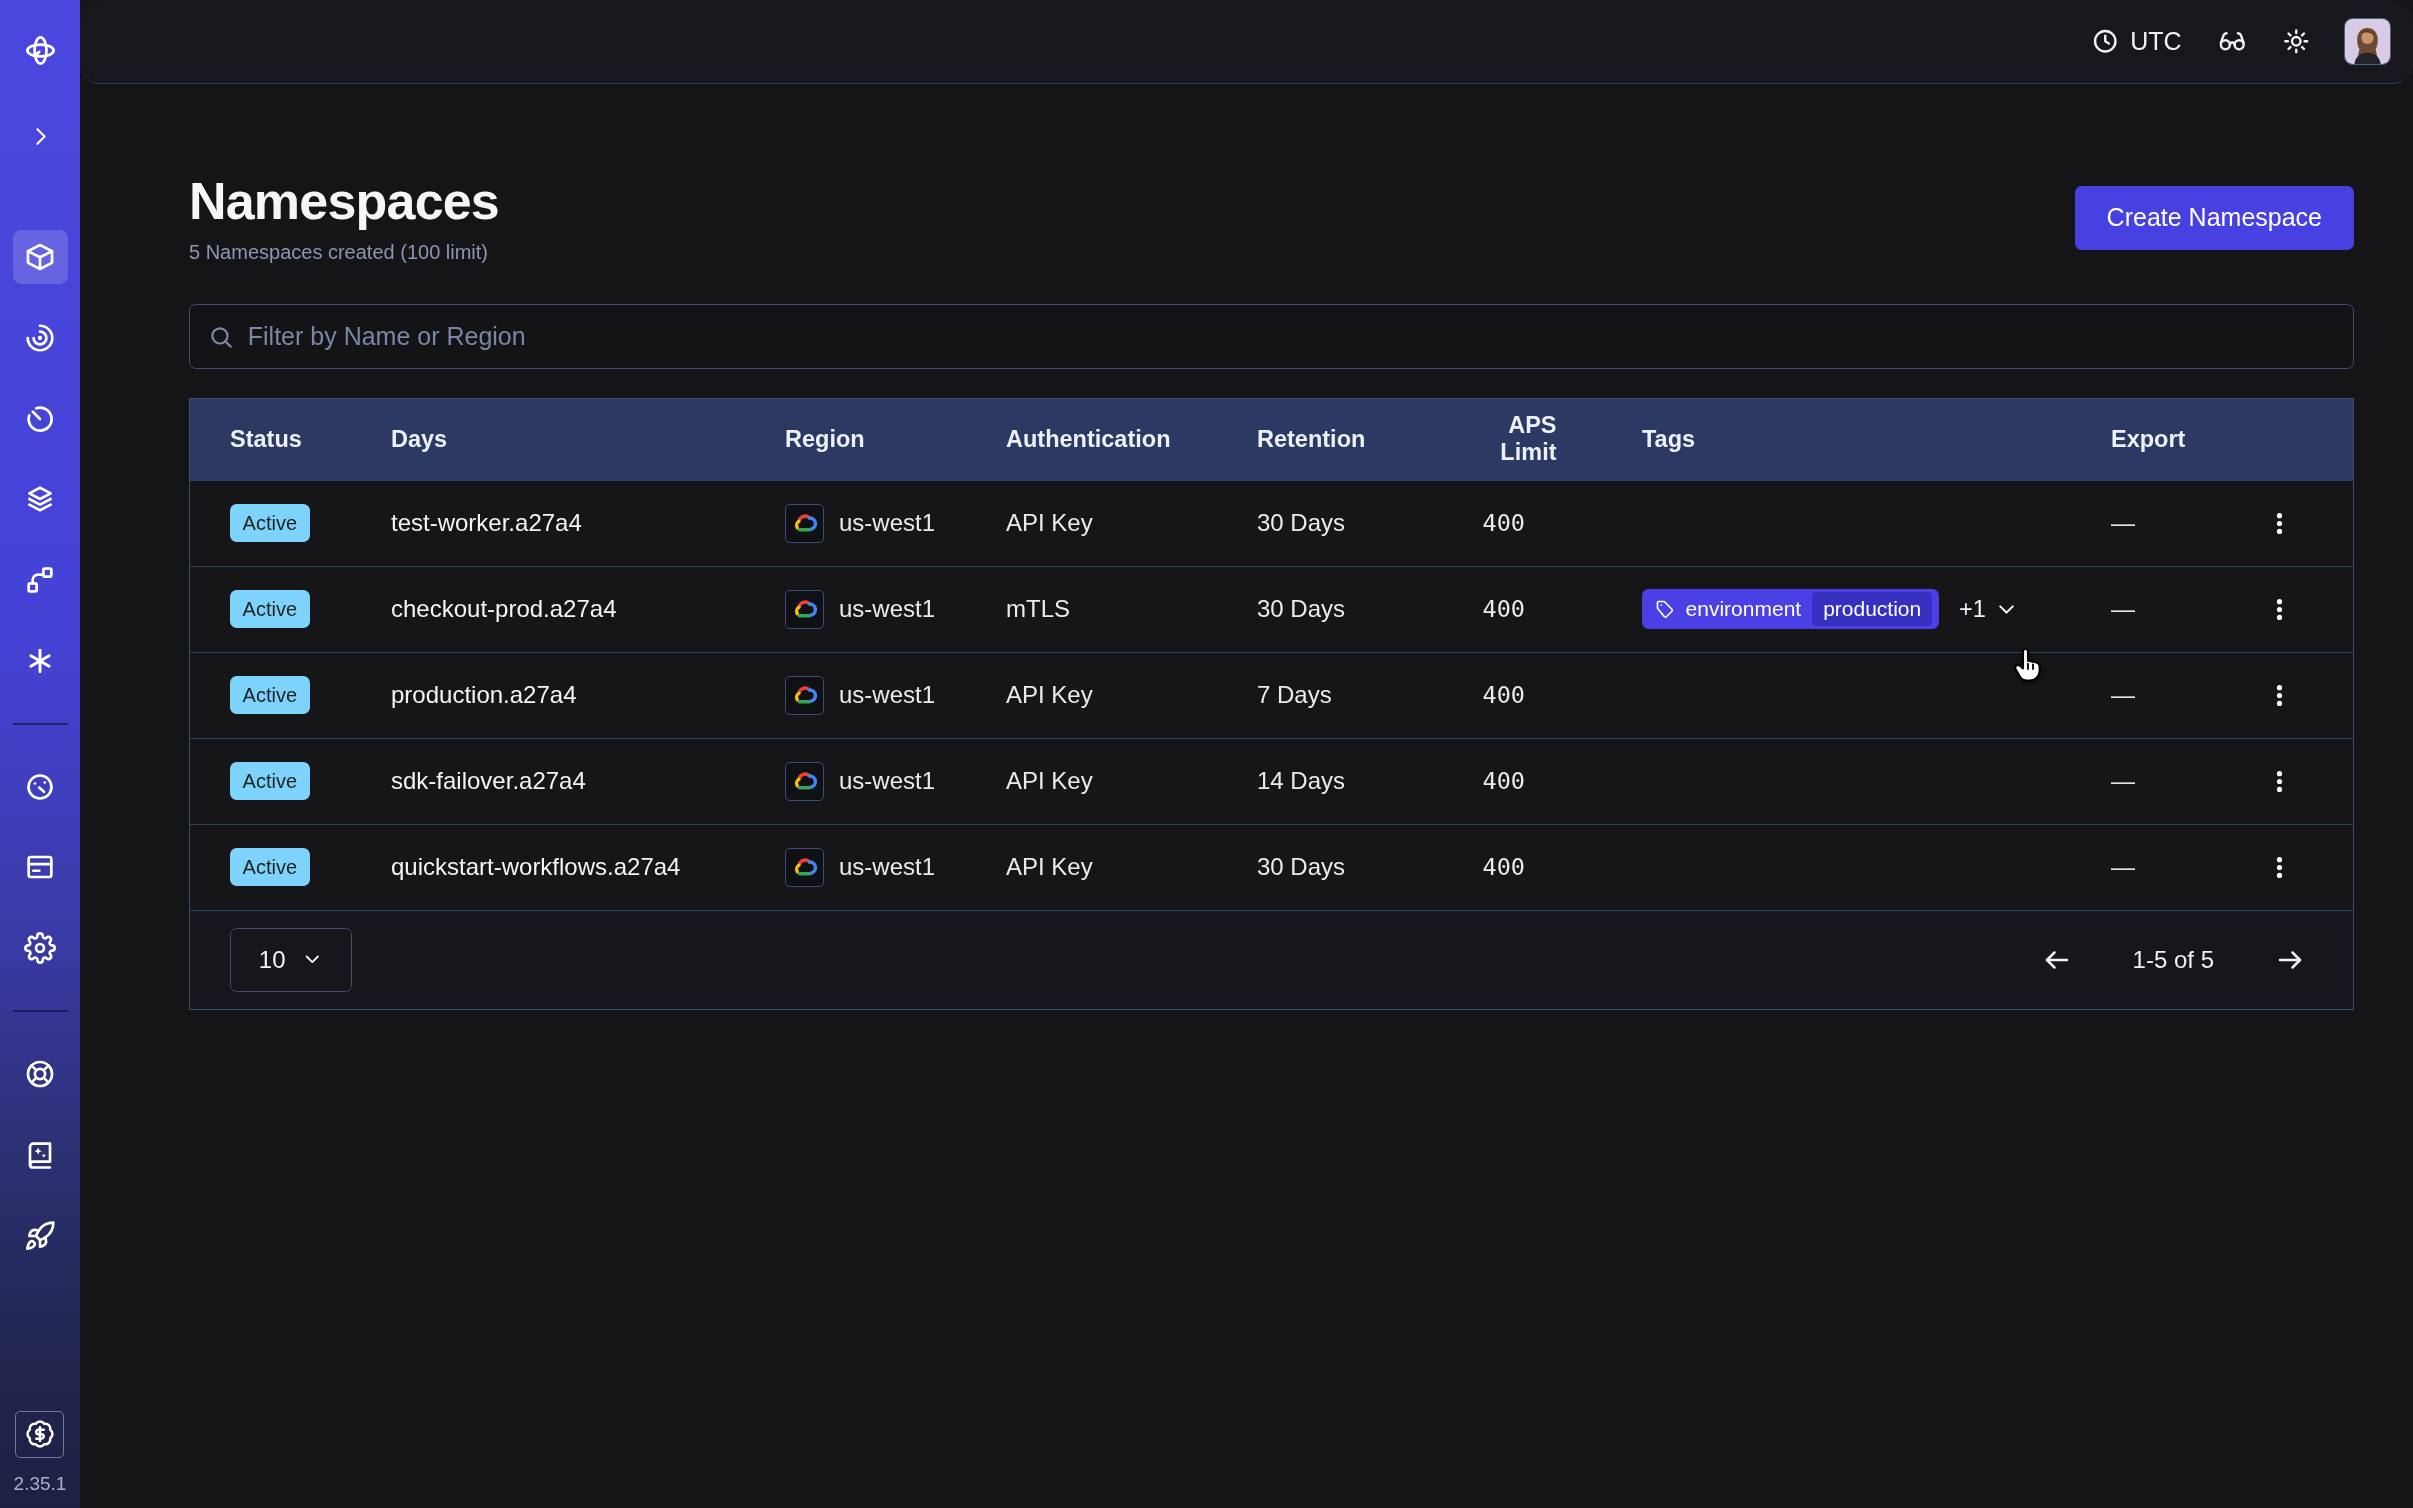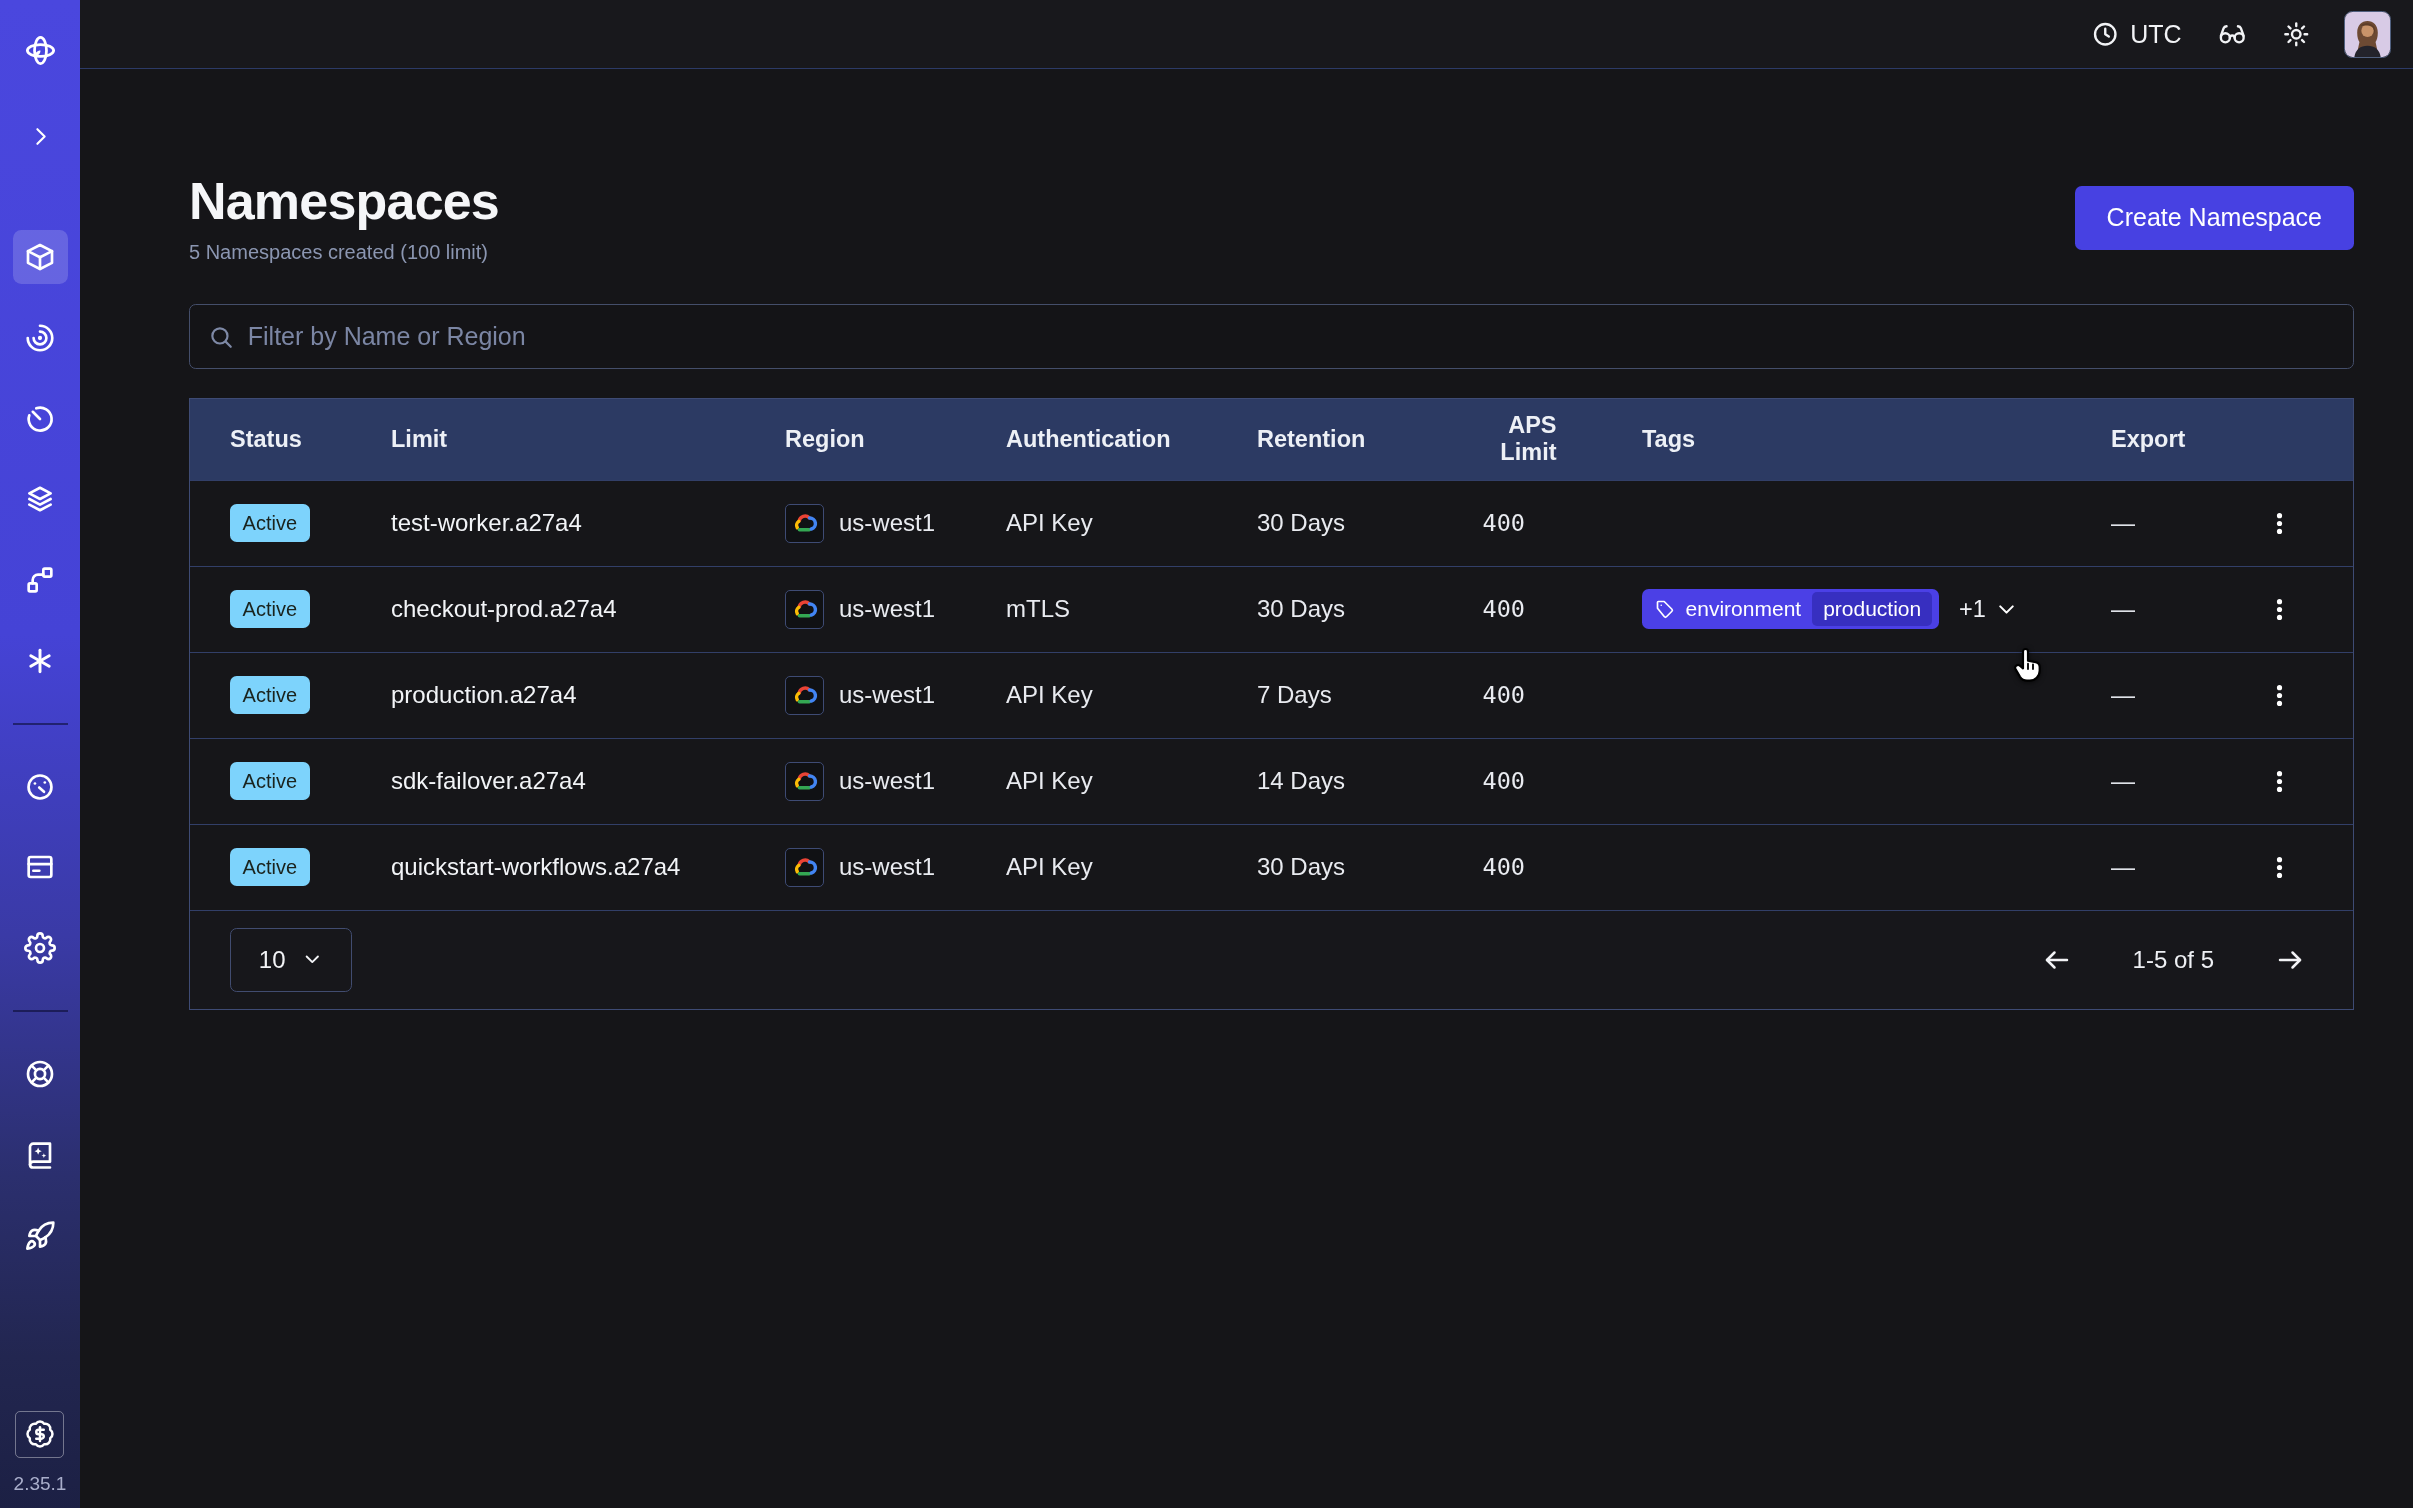--- a/index.html
+++ b/index.html
@@ -27,23 +27,23 @@
   .logo-btn svg { width:35px; height:35px; }
   .nav-gap { height:20px; flex:none; }
   .side-divider { width:55px; height:1.7px; background:rgba(8,10,40,.55); margin:11.7px 0; flex:none; }
   .sidebar-bottom { margin-top:auto; display:flex; flex-direction:column; align-items:center; padding-bottom:13.4px; }
   .plan-box { width:49px; height:47px; border:1.7px solid rgba(255,255,255,.38); border-radius:5px; display:flex; align-items:center; justify-content:center; color:#fff; }
   .plan-box svg { width:30px; height:30px; }
   .version { font-size:19px; color:#a9aecb; margin-top:15px; }
 
   
   .topbar {
-    position:absolute; left:80px; right:0; top:0; height:69px;
+    position:absolute; left:80px; right:0; top:0; height:84px;
     background:#18181c; border-bottom:1.7px solid #2c3a66;
-    display:flex; align-items:center; justify-content:flex-end; padding-right:22px; gap:11.7px;
+    display:flex; align-items:center; justify-content:flex-end; padding-right:22px; gap:11.7px;border-radius:21px;
   }
   .tb-item { display:flex; align-items:center; gap:11px; height:54px; padding:0 13.4px; color:#f2f3f6; font-size:25px; border-radius:6.7px; }
   .tb-item svg, .tb-icon svg { width:28.5px; height:28.5px; }
   .tb-icon { width:52px; height:52px; display:flex; align-items:center; justify-content:center; color:#f2f3f6; border-radius:6.7px; }
   .avatar { width:47px; height:47px; border-radius:8.4px; border:1.7px solid #50607f; overflow:hidden; margin-left:10px; padding:0; }
   .avatar svg { width:100%; height:100%; }
 
   
   .main { position:absolute; left:80px; top:84px; right:0; bottom:0; padding:0 59px 0 109px; }
   .page-head { margin-top:87px; display:flex; justify-content:space-between; align-items:center; }
@@ -294,21 +294,21 @@
           <circle cx="11" cy="11" r="7"></circle>
           <path d="m16.5 16.5 4.5 4.5"></path>
         </svg>
       </span>
     <input type="text" placeholder="Filter by Name or Region" style="">
   </div>
 
   <section class="table">
     <div class="t-row head">
         <div class="th c0">Status</div>
-        <div class="th c1">Limit</div>
+        <div class="th c1">Days</div>
         <div class="th c2">Region</div>
         <div class="th c3">Authentication</div>
         <div class="th c4">Retention</div>
         <div class="th c5">APS Limit</div>
         <div class="th c6">Tags</div>
         <div class="th c7">Export</div>
         <div class="th c8"></div>
       </div>
     <div>
         <div class="t-row body">

